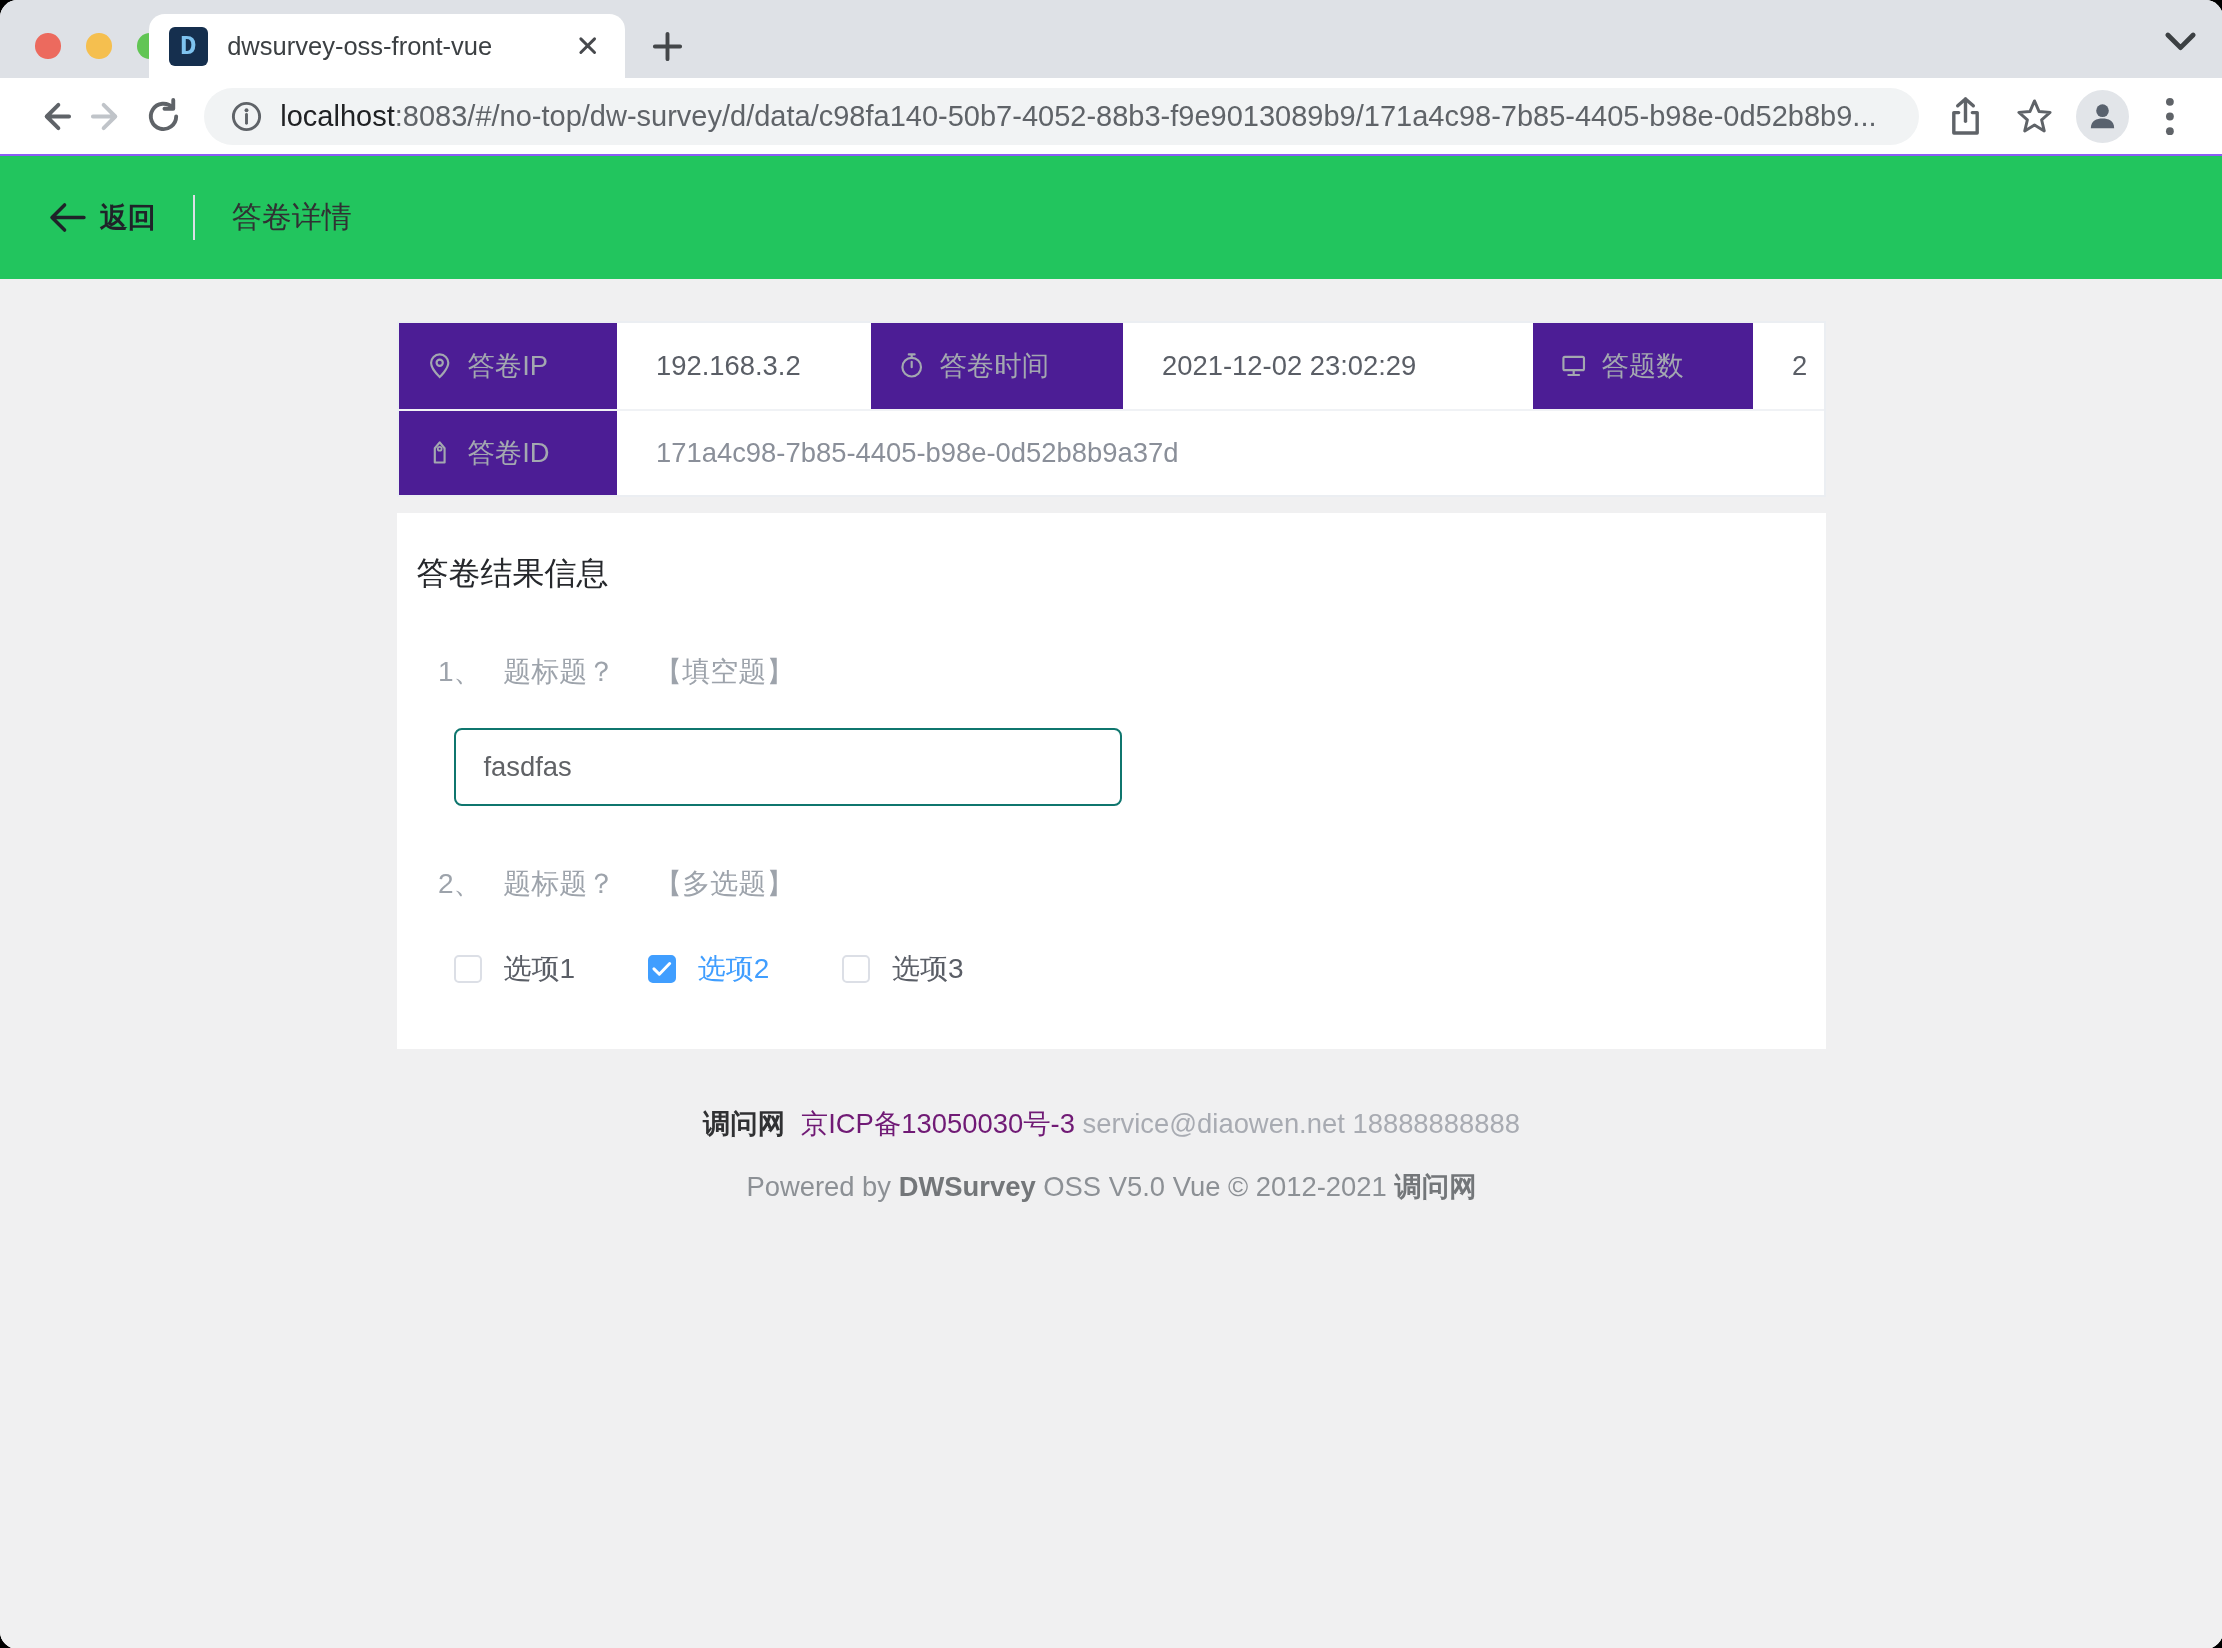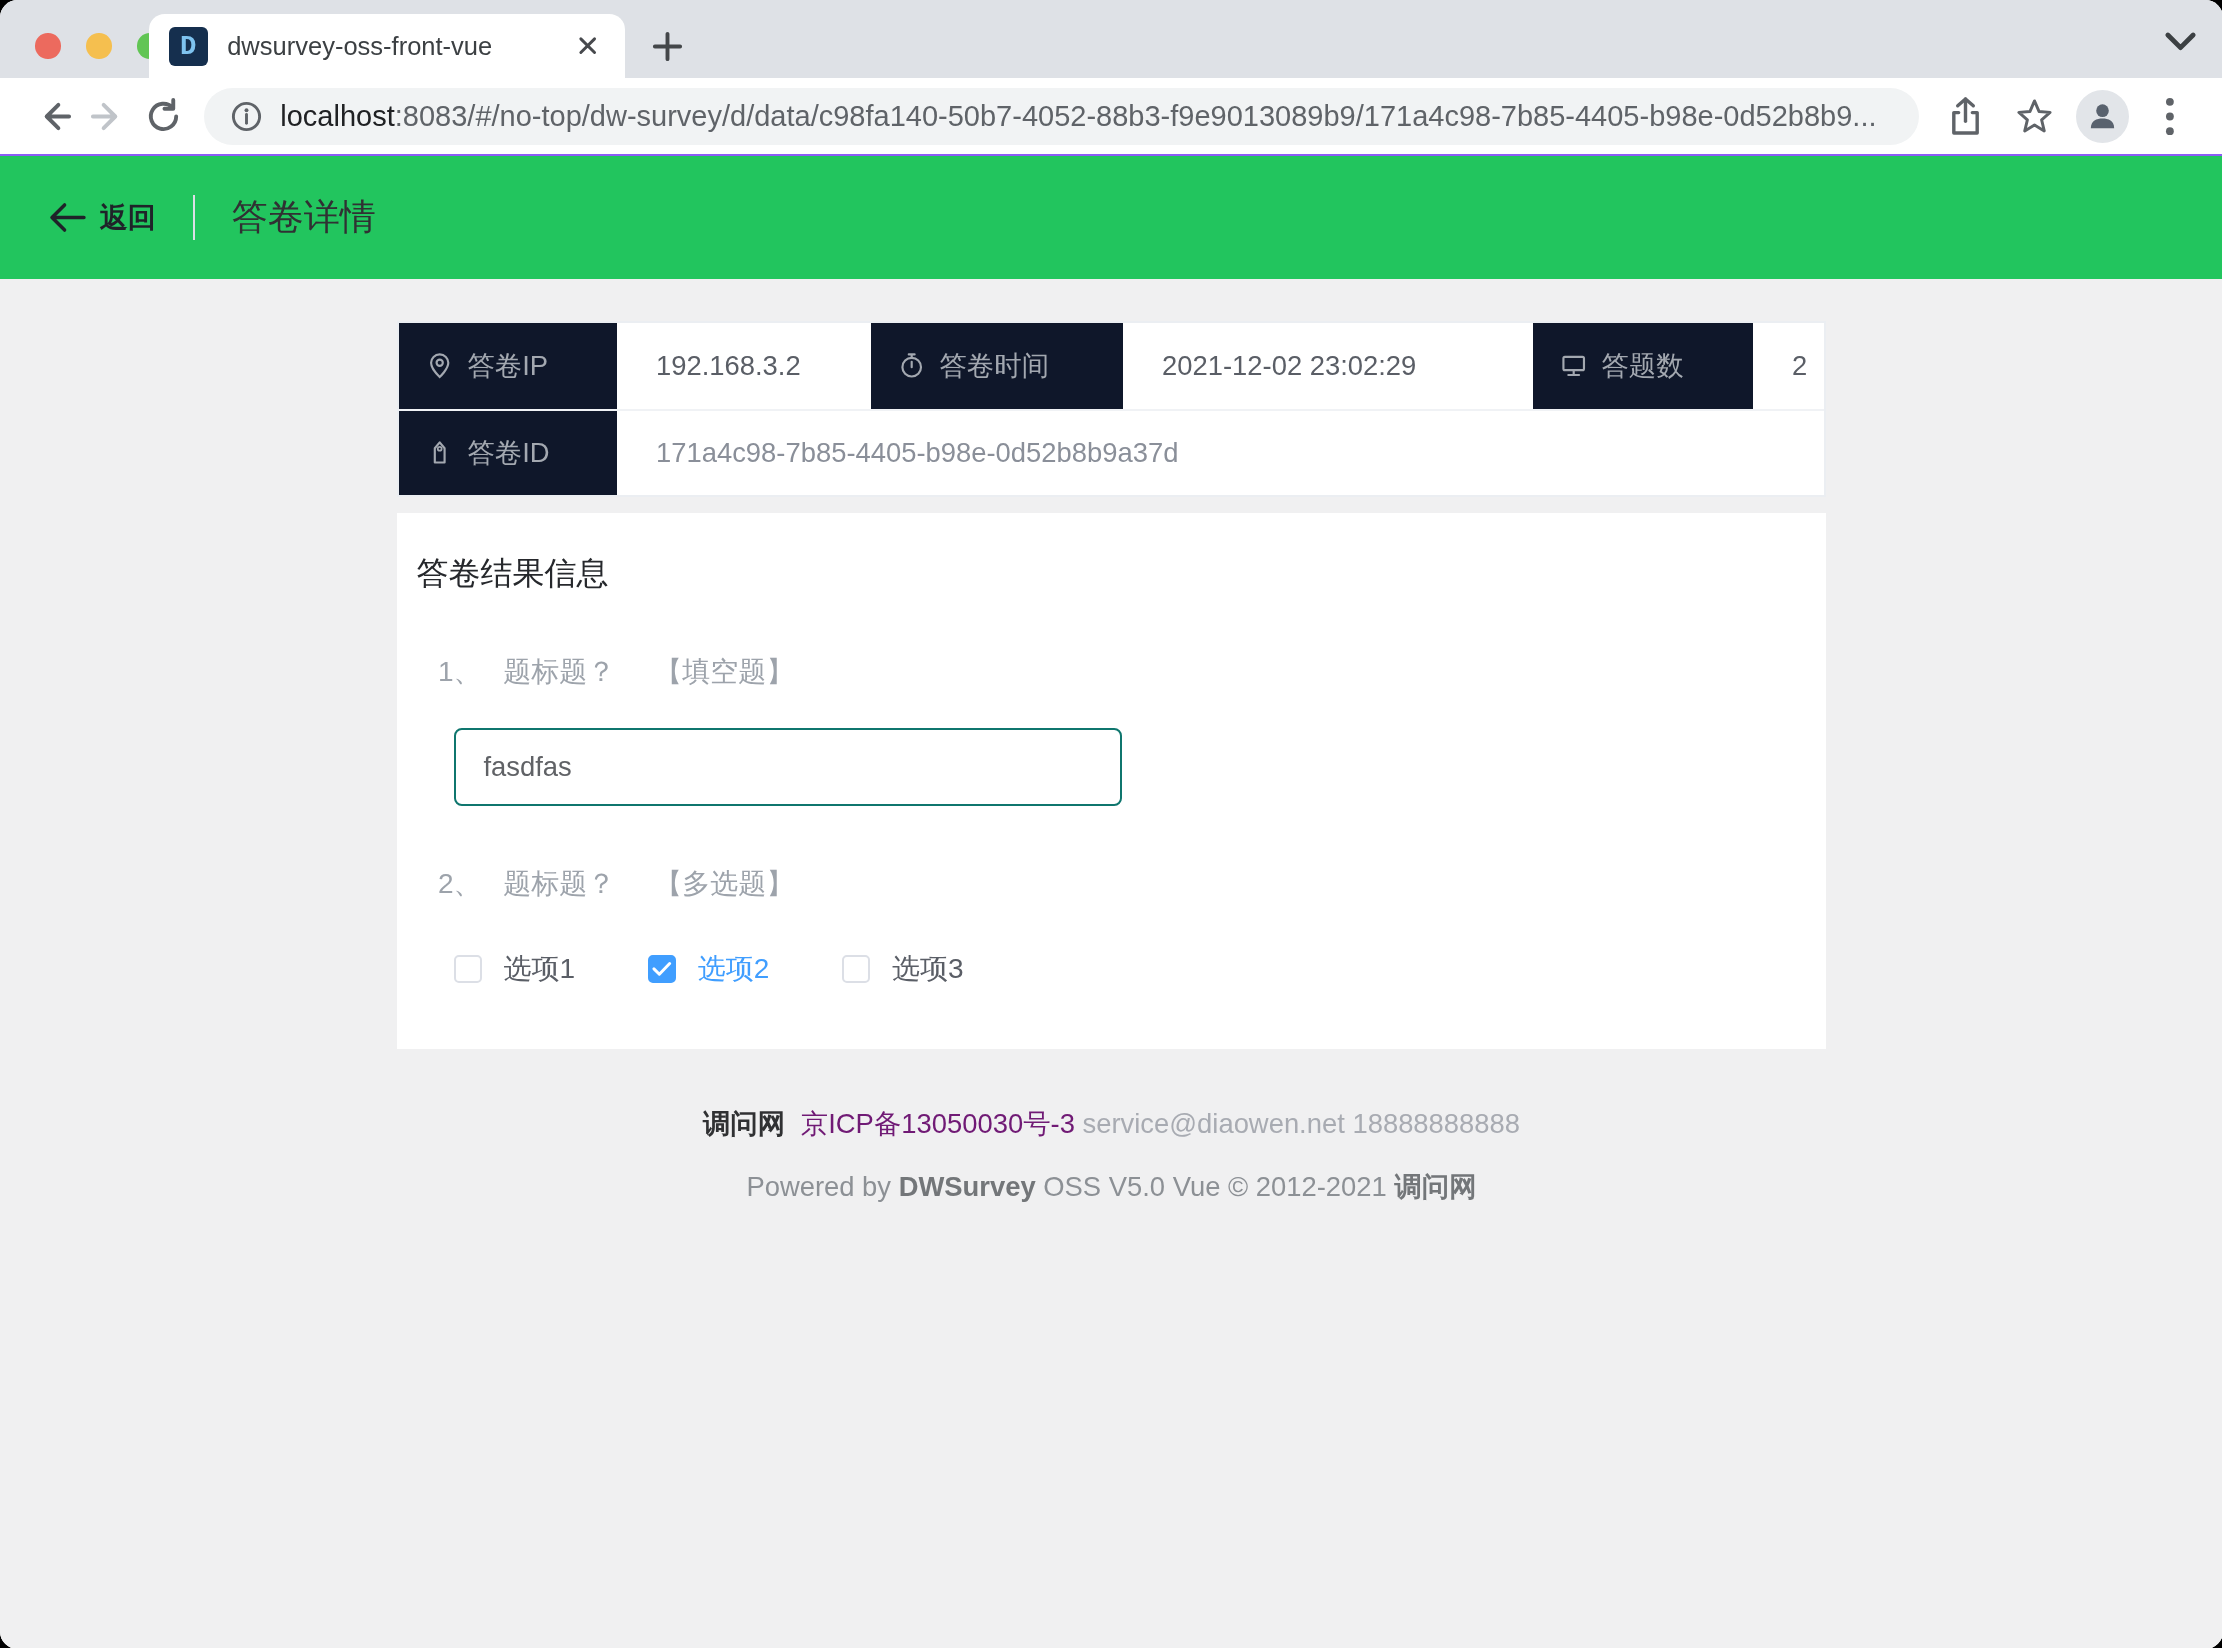--- a/index.html
+++ b/index.html
@@ -71,39 +71,39 @@
   }
 
   
   .page-header {
     height: 123px; background: #22c55e; display: flex; align-items: center;
     padding-left: 49px; flex: 0 0 auto;
   }
   .back-link { display: flex; align-items: center; cursor: pointer; }
   .back-label { font-size: 28px; color: #1f2329; font-weight: 600; margin-left: 13.7px; }
   .header-divider { width: 2px; height: 45px; background: #DCDFE6; margin: 0 37px; }
-  .page-title { font-size: 36px; color: #303133; font-weight: 500; }
+  .page-title { font-size: 30px; color: #303133; font-weight: 500; }
 
   
   .main { flex: 1 1 auto; background: #F0F0F1; overflow: hidden; }
   .container { width: 1429px; margin: 42px auto 0; }
 
   
   .info-table {
     background: #fff; border: 2px solid #EBEEF2;
     display: grid;
     grid-template-columns: 218px 254px 252px 410px 220px 1fr;
   }
   .cell {
     height: 86px; display: flex; align-items: center;
     font-size: 27.4px; border-top: 2px solid #F0F2F5;
   }
   .cell.first-row { border-top: none; }
   .cell.label {
-    background: #0f172a; color: #A3A8B0; padding-left: 27.4px; gap: 13.7px;
+    background: #4c1d95; color: #A3A8B0; padding-left: 27.4px; gap: 13.7px;
   }
   .cell.value { background: #fff; color: #5A5E66; padding-left: 39px; }
   .cell.value.muted { color: #8A8F99; }
   .cell.span5 { grid-column: span 5; }
 
   
   .result-card { margin-top: 15.7px; background: #fff; padding: 39px 0 61px; }
   .section-title { margin-left: 19.6px; font-size: 32px; color: #26282c; font-weight: 500; }
   .question { margin: 57px 0 0 41px; font-size: 28px; color: #9DA3AB; display: flex; }
   .q-number { margin-right: 21.6px; }

